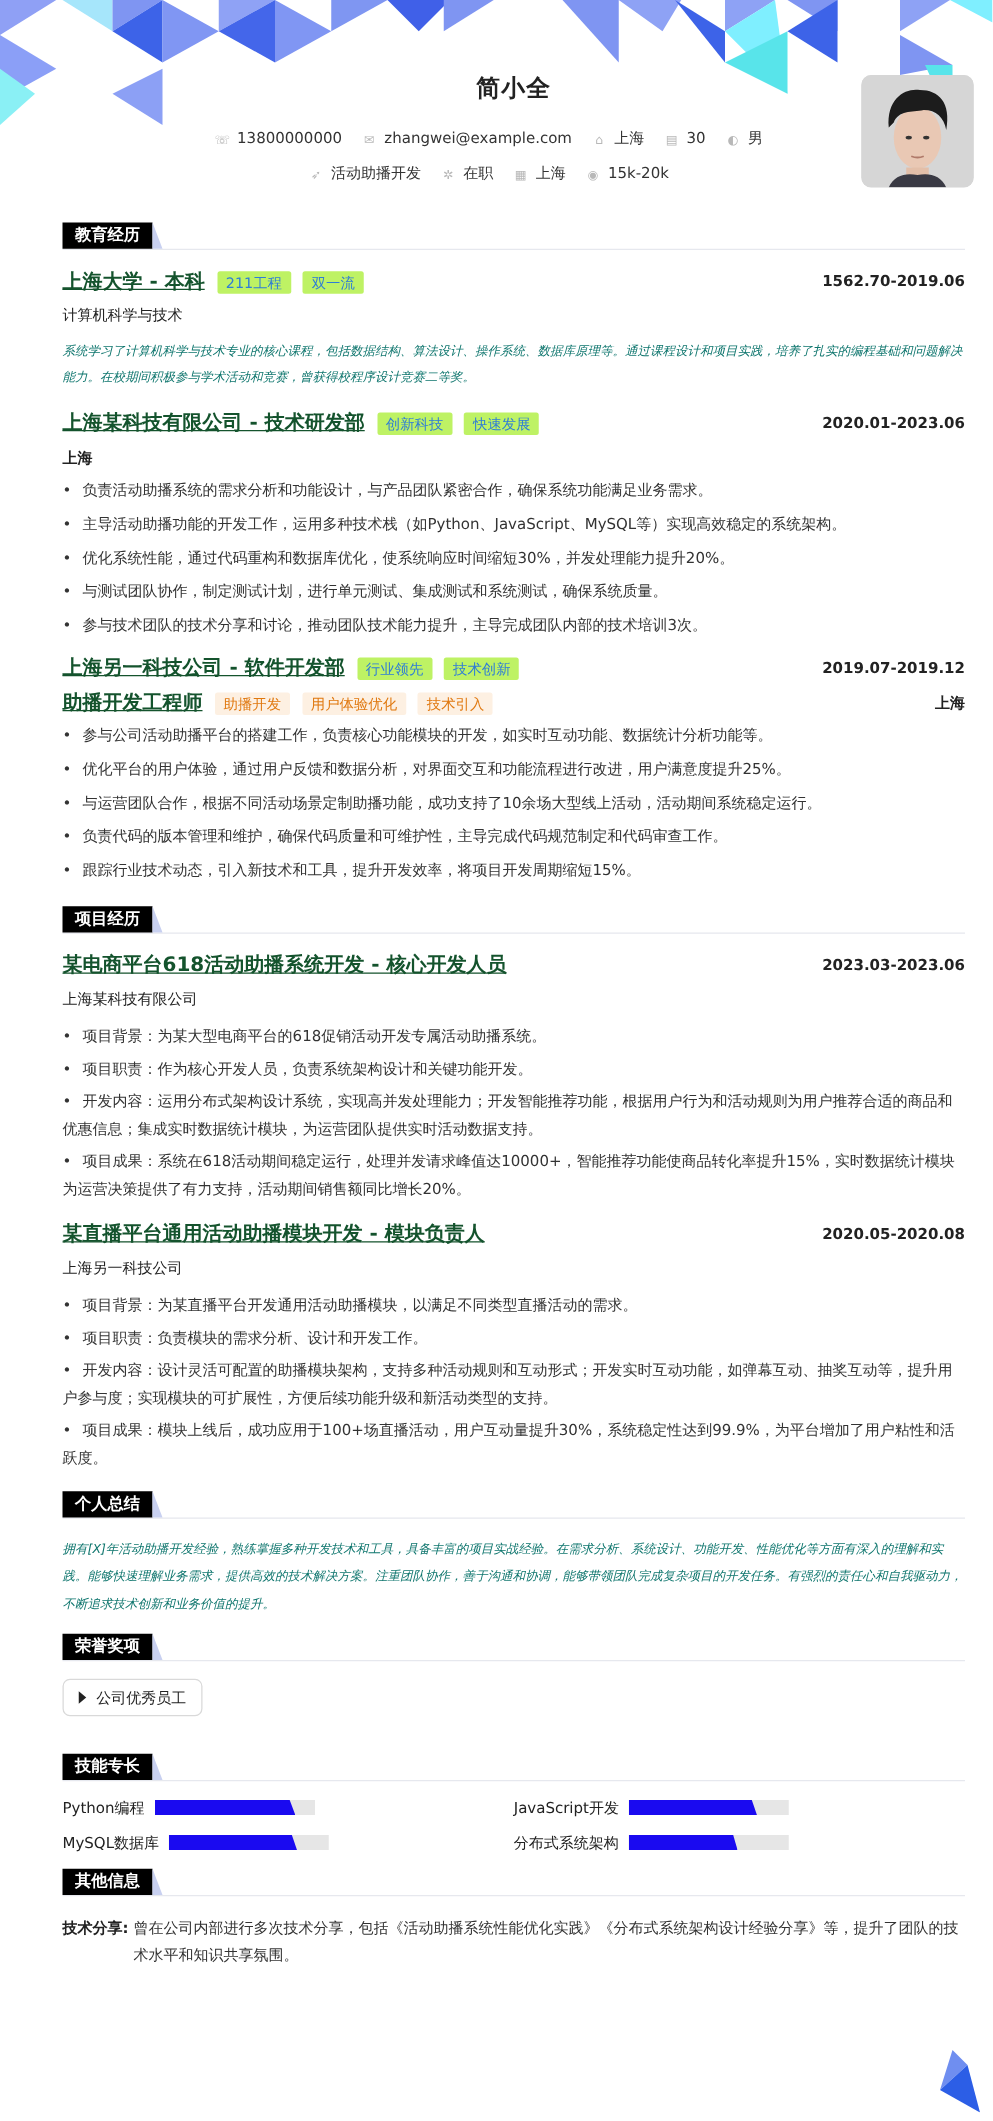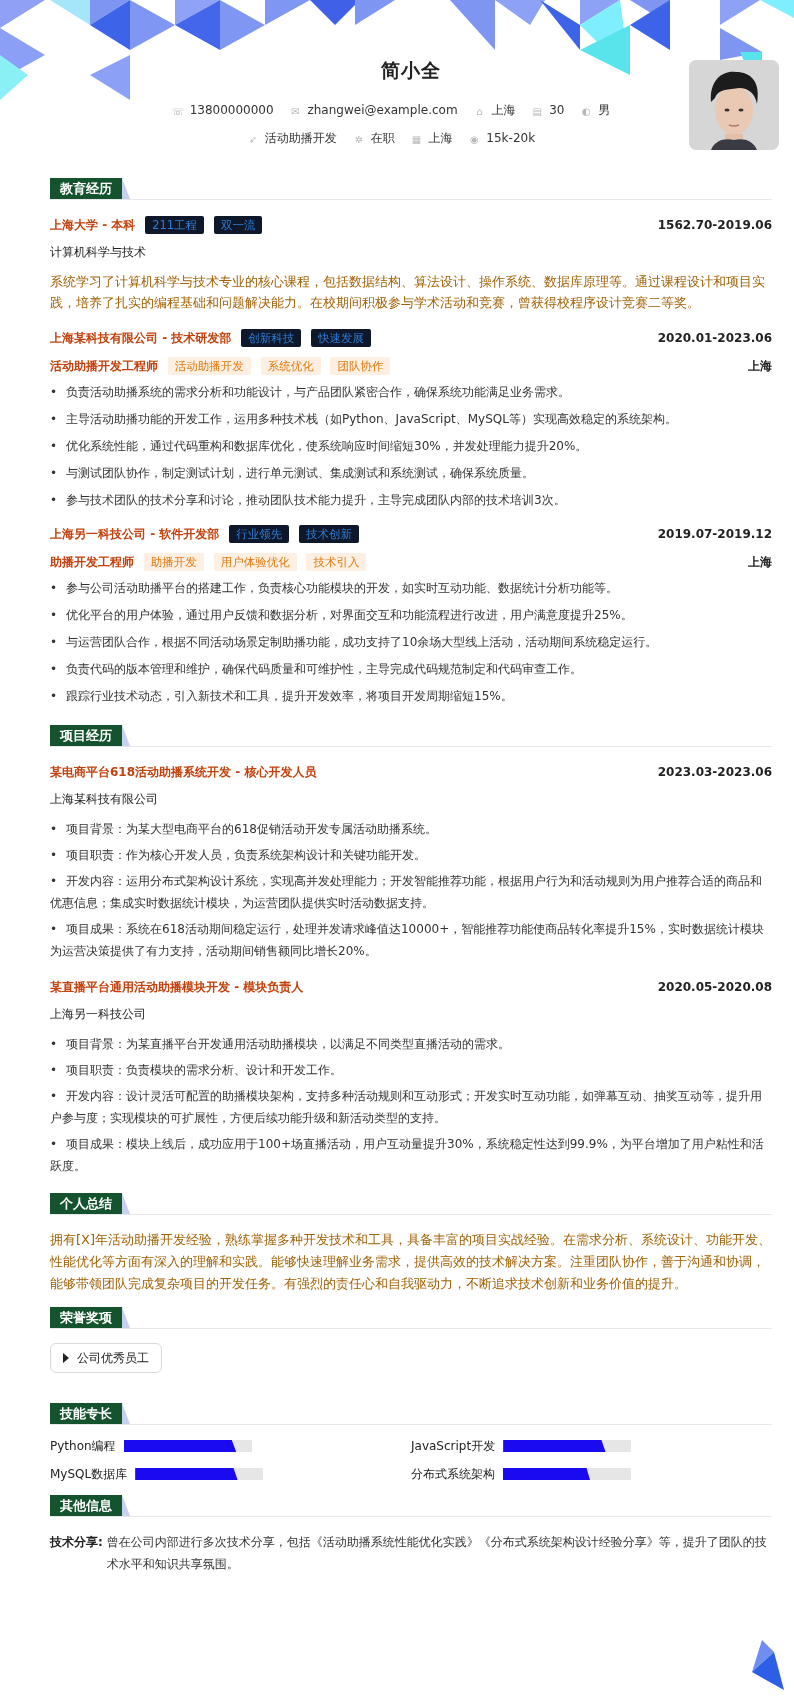--- a/index.html
+++ b/index.html
@@ -23,31 +23,31 @@
   .contact-row { position: absolute; left: 0; right: 0; text-align: center; font-size: 12px; color: #333; }
   .contact-row.r1 { top: 102px; left: -40px; }
   .contact-row.r2 { top: 130px; left: -40px; }
   .ci { display: inline-block; margin: 0 6px; white-space: nowrap; }
   .ci .ic { display: inline-block; width: 12px; height: 12px; margin-right: 6px; vertical-align: -1px; color: #b8b8b8; font-size: 10px; line-height: 12px; text-align: center; }
   .avatar { position: absolute; right: -7px; top: 60px; width: 90px; height: 90px; border-radius: 8px; background: #d9d9d9; overflow: hidden; }
 
   
   .section { margin-top: 6px; }
   .sec-head { position: relative; height: 24px; border-bottom: 1px solid #e6e8ee; margin-bottom: 14px; }
-  .sec-title { position: absolute; left: 0; bottom: 0; height: 21px; padding: 0 10px; background: #14532d; color: #fff; font-size: 13px; font-weight: bold; line-height: 21px; }
+  .sec-title { position: absolute; left: 0; bottom: 0; height: 21px; padding: 0 10px; background: #000000; color: #fff; font-size: 13px; font-weight: bold; line-height: 21px; }
   .sec-title::after { content: ""; position: absolute; right: -8px; top: 0; width: 0; height: 0; border-left: 8px solid #c8d0f0; border-top: 21px solid transparent; }
   .row { display: flex; justify-content: space-between; align-items: center; height: 22px; }
   .row + .row { margin-top: 6px; }
-  .title { font-weight: bold; font-size: 12px; color: #c2410c; }
+  .title { font-weight: bold; font-size: 16px; color: #14532d; text-decoration: underline; }
   .date { font-weight: bold; font-size: 12px; color: #222; }
   .tag { display: inline-block; font-size: 11.5px; padding: 1px 7px; border-radius: 2px; margin-left: 6px; font-weight: normal; line-height: 16px; }
-  .tag.blue { background: #0f172a; color: #2f7dd6; }
+  .tag.blue { background: #bef264; color: #2f7dd6; }
   .tag.orange { background: #fdf0e2; color: #e0780f; }
   .sub { font-weight: normal; font-size: 12px; margin: 8px 0 10px; }
-  .para { font-size: 13px; line-height: 21px; color: #a16207; }
+  .para { font-size: 10px; line-height: 21px; color: #0f766e; font-style: italic; }
   ul.bul { list-style: none; margin-top: 6px; }
   ul.bul li { position: relative; padding-left: 16px; font-size: 12px; line-height: 18px; color: #333; margin-bottom: 9px; }
   ul.bul li::before { content: "•"; position: absolute; left: 0; top: 0; color: #333; }
   ul.bul.wrap li { padding-left: 0; text-indent: 0; }
   ul.bul.wrap li::before { position: static; margin-right: 9px; }
   ul.bul.wrap li { line-height: 22px; margin-bottom: 4px; }
   .job { margin-bottom: 14px; }
   .proj { margin-bottom: 14px; }
 
   
@@ -154,26 +154,20 @@
     <div class="job">
       <div class="row">
         <div>
           <span class="title">上海某科技有限公司 - 技术研发部</span>
           <span class="tag blue">创新科技</span>
           <span class="tag blue">快速发展</span>
         </div>
         <span class="date">2020.01-2023.06</span>
       </div>
       <div class="row">
-        <div>
-          <span class="title">活动助播开发工程师</span>
-          <span class="tag orange">活动助播开发</span>
-          <span class="tag orange">系统优化</span>
-          <span class="tag orange">团队协作</span>
-        </div>
         <span class="date">上海</span>
       </div>
       <ul class="bul">
         <li>负责活动助播系统的需求分析和功能设计，与产品团队紧密合作，确保系统功能满足业务需求。</li>
         <li>主导活动助播功能的开发工作，运用多种技术栈（如Python、JavaScript、MySQL等）实现高效稳定的系统架构。</li>
         <li>优化系统性能，通过代码重构和数据库优化，使系统响应时间缩短30%，并发处理能力提升20%。</li>
         <li>与测试团队协作，制定测试计划，进行单元测试、集成测试和系统测试，确保系统质量。</li>
         <li>参与技术团队的技术分享和讨论，推动团队技术能力提升，主导完成团队内部的技术培训3次。</li>
       </ul>
     </div>

